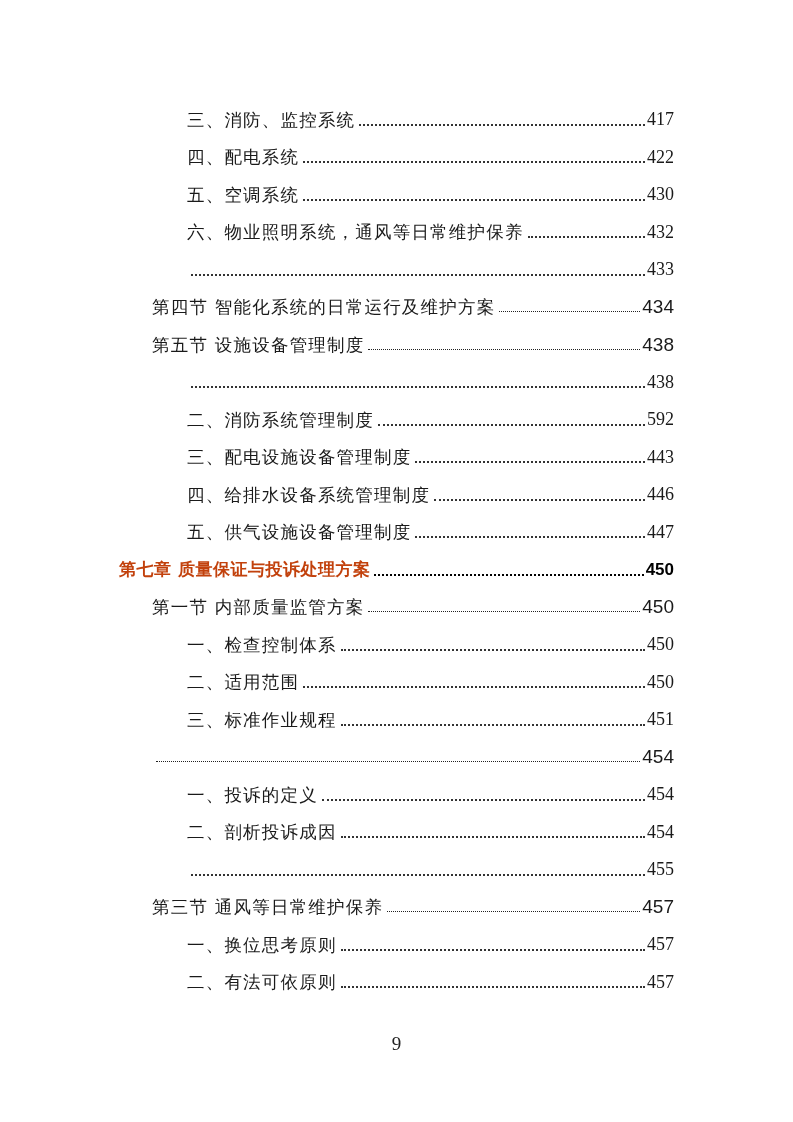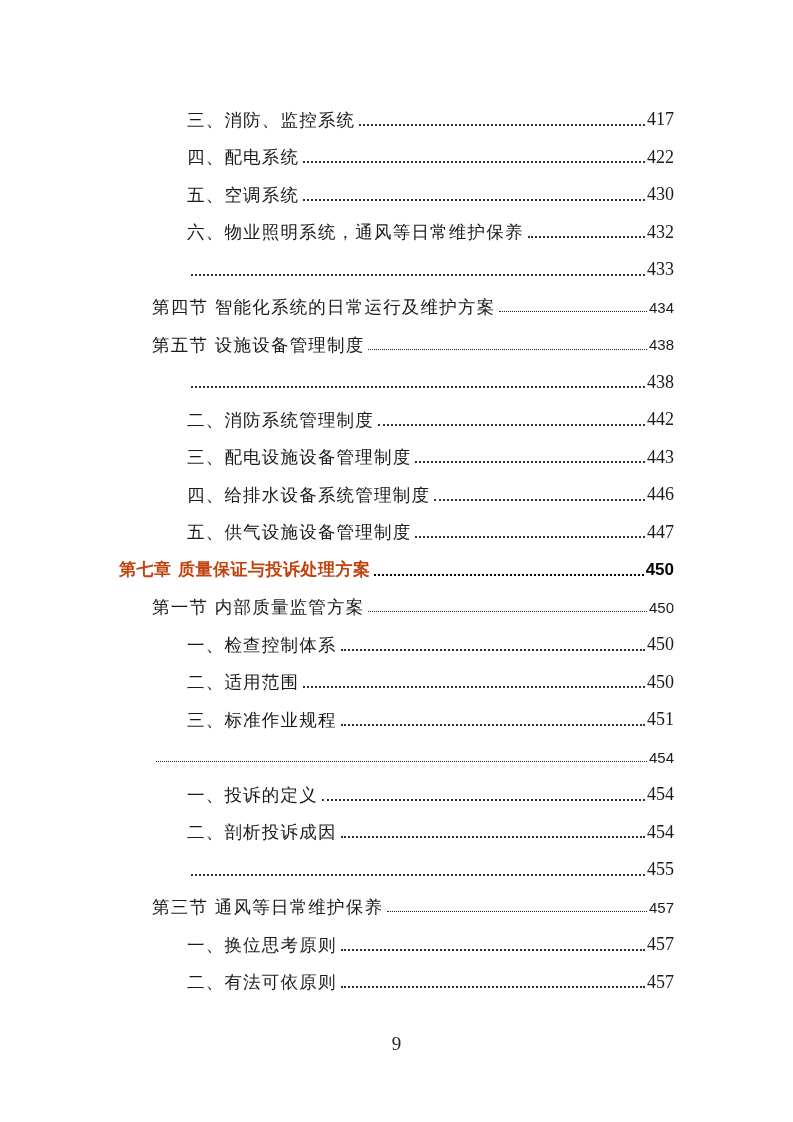--- a/index.html
+++ b/index.html
@@ -6,21 +6,21 @@
   body { width: 793px; height: 1122px; position: relative; overflow: hidden; color: #111; }
   .toc { position: absolute; left: 0; top: 101px; width: 793px; }
   .row { position: absolute; height: 37px; display: flex; align-items: center; white-space: nowrap; }
   .row .title { font-family: "DejaVu Serif", serif; font-size: 17.5px; letter-spacing: 1.2px; color: #1a1a1a; flex: 0 0 auto; }
   .row .dots { flex: 1 1 auto; overflow: hidden; margin: 0 2px 0 4px; height: 20px; position: relative; }
   .row .dots::after { content: ""; position: absolute; left: 0; right: 0; bottom: 4px; border-bottom: 2px dotted #333; }
   .row .page { font-family: "Liberation Serif", serif; font-size: 18px; color: #1a1a1a; flex: 0 0 auto; }
   .lvl3 { left: 187px; width: 487px; }
   .lvl2 { left: 152px; width: 522px; }
   .lvl2 .dots::after { border-bottom: 1.5px dotted #222; bottom: 5px; }
-  .lvl2 .page { font-family: "Liberation Sans", sans-serif; font-size: 15px; }
+  .lvl2 .page { font-family: "Liberation Sans", sans-serif; font-size: 19px; }
   .lvl1 { left: 119px; width: 555px; }
   .lvl1 .title { font-family: "DejaVu Sans", sans-serif; font-weight: bold; font-size: 17px; letter-spacing: 0.5px; color: #c2410c; }
   .lvl1 .page { font-family: "Liberation Sans", sans-serif; font-weight: bold; font-size: 17px; color: #000; }
   .lvl1 .dots::after { border-bottom: 2.5px dotted #000; bottom: 4px; }
   .footer { position: absolute; left: 0; width: 793px; top: 1033px; text-align: center; font-family: "Liberation Serif", serif; font-size: 19px; color: #222; }
 </style>
 </head>
 <body>
 
 <div class="toc">
@@ -58,21 +58,21 @@
     <span class="dots"></span>
     <span class="page">438</span>
   </div>
   <div class="row lvl3" style="top:262.5px">
     <span class="dots"></span>
     <span class="page">438</span>
   </div>
   <div class="row lvl3" style="top:300px">
     <span class="title">二、消防系统管理制度</span>
     <span class="dots"></span>
-    <span class="page">442</span>
+    <span class="page">592</span>
   </div>
   <div class="row lvl3" style="top:337.5px">
     <span class="title">三、配电设施设备管理制度</span>
     <span class="dots"></span>
     <span class="page">443</span>
   </div>
   <div class="row lvl3" style="top:375px">
     <span class="title">四、给排水设备系统管理制度</span>
     <span class="dots"></span>
     <span class="page">446</span>

